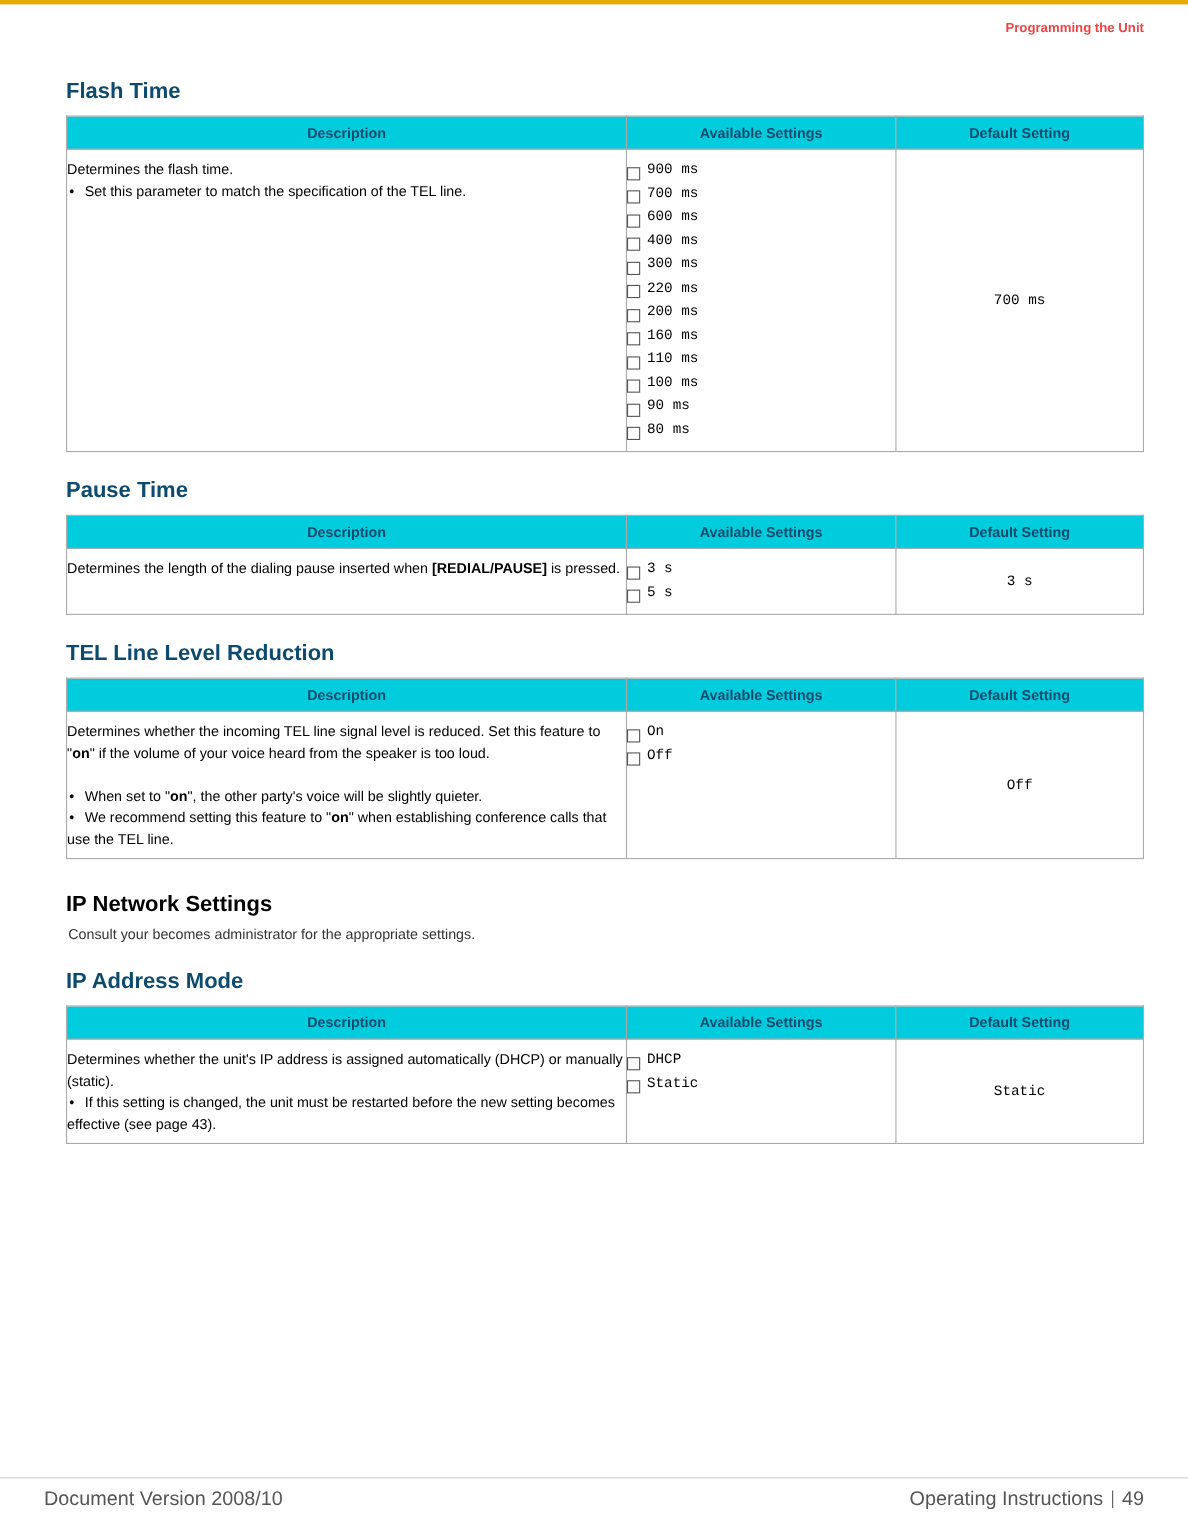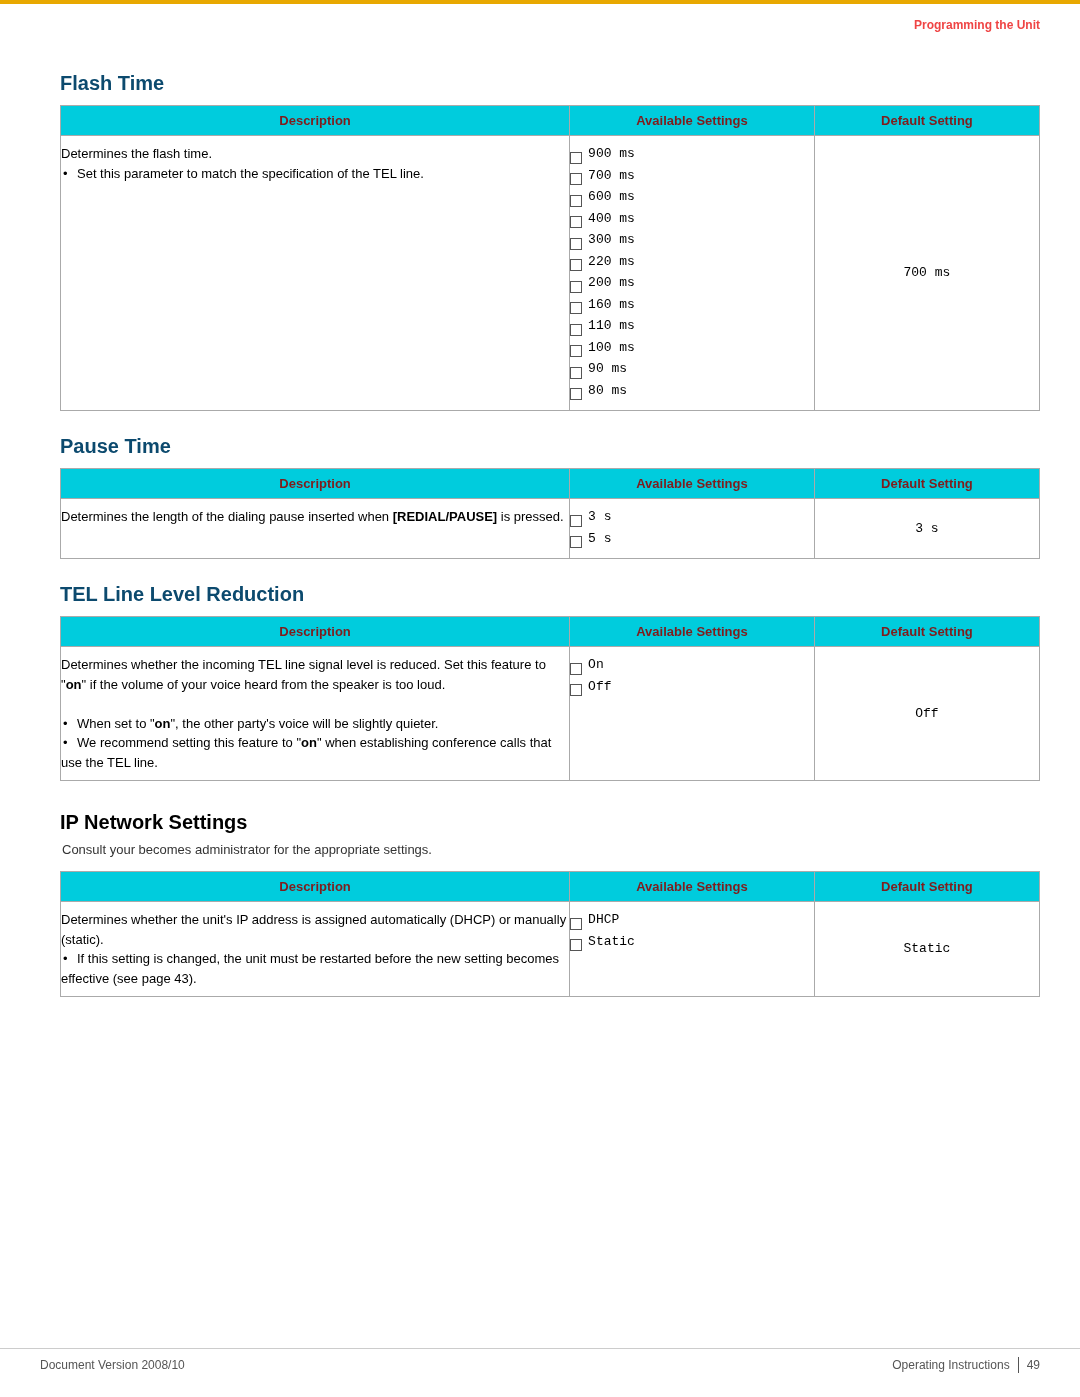--- a/index.html
+++ b/index.html
@@ -59,21 +59,21 @@
 
     table {
       width: 100%;
       border-collapse: collapse;
       margin-bottom: 6px;
       border: 1px solid #aaa;
     }
 
     thead tr th {
       background-color: #00ccdd;
-      color: #7f1d1d;
+      color: #0c4a6e;
       font-weight: bold;
       font-size: 13px;
       padding: 7px 12px;
       text-align: center;
       border: 1px solid #aaa;
     }
 
     tbody tr td {
       border: 1px solid #aaa;
       padding: 8px 0;
@@ -133,21 +133,21 @@
 
     .footer {
       position: absolute;
       bottom: 24px;
       left: 0;
       right: 0;
       display: flex;
       justify-content: space-between;
       align-items: center;
       padding: 0 40px;
-      font-size: 12px;
+      font-size: 18px;
       color: #555;
       border-top: 1px solid #ccc;
       padding-top: 8px;
     }
 
     .footer-right {
       display: flex;
       align-items: center;
       gap: 8px;
       margin-left: 12px;
@@ -305,20 +305,21 @@
         <td class="default-col">
           <span>Off</span>
         </td>
       </tr>
     </tbody>
   </table>
 
   <div class="big-section-title">IP Network Settings</div>
   <div class="section-note">Consult your becomes administrator for the appropriate settings.</div>
 
+  <div class="section-title">IP Address Mode</div>
   <table>
     <thead>
       <tr>
         <th>Description</th>
         <th>Available Settings</th>
         <th>Default Setting</th>
       </tr>
     </thead>
     <tbody>
       <tr>

